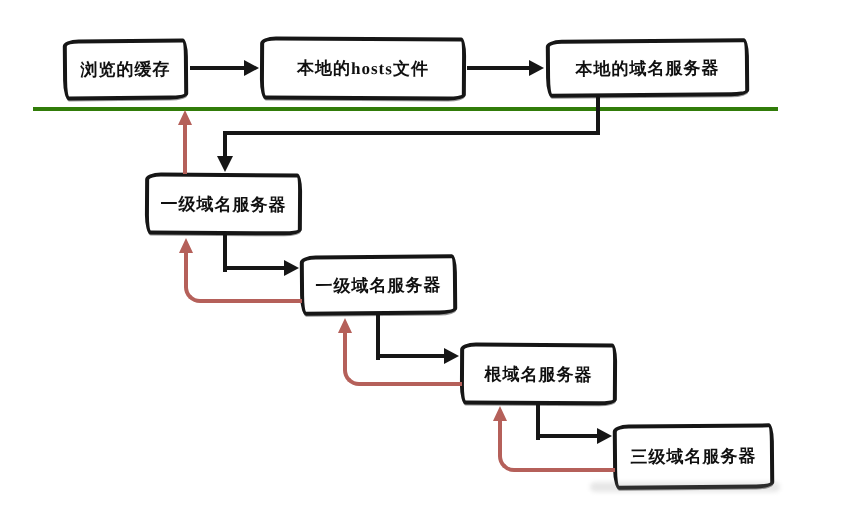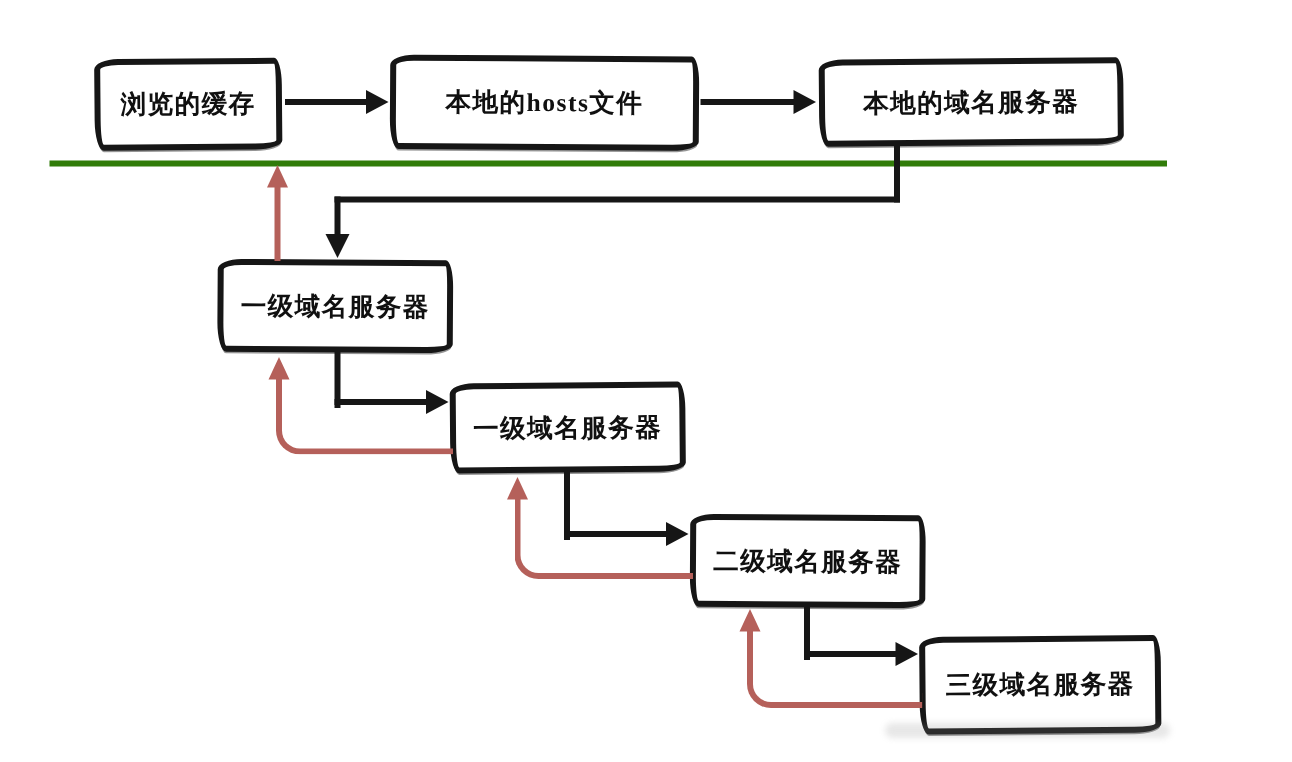--- a/index.html
+++ b/index.html
@@ -60,21 +60,21 @@
   <div class="node r-neg" style="left:63px;top:39px;width:125px;height:61px;">浏览的缓存</div>
 
   <div class="node r-pos" style="left:260px;top:37px;width:206px;height:63px;">本地的hosts文件</div>
 
   <div class="node r-neg" style="left:546px;top:39px;width:203px;height:58px;">本地的域名服务器</div>
 
   <div class="node r-pos" style="left:145px;top:173px;width:157px;height:62px;">一级域名服务器</div>
 
   <div class="node r-neg" style="left:300px;top:255px;width:157px;height:60px;">一级域名服务器</div>
 
-  <div class="node r-pos" style="left:460px;top:343px;width:157px;height:62px;">二级域名服务器</div>
+  <div class="node r-pos" style="left:460px;top:343px;width:157px;height:62px;">根域名服务器</div>
 
   <div class="node r-neg" style="left:613px;top:424px;width:161px;height:65px;">三级域名服务器</div>
 
   <div>
     <div class="seg black" style="left:190px;top:66px;width:58px;height:4px;"></div>
     <div class="ah ah-right-black" style="left:244px;top:60px;"></div>
   </div>
 
   <div>
     <div class="seg black" style="left:467px;top:66px;width:66px;height:4px;"></div>

